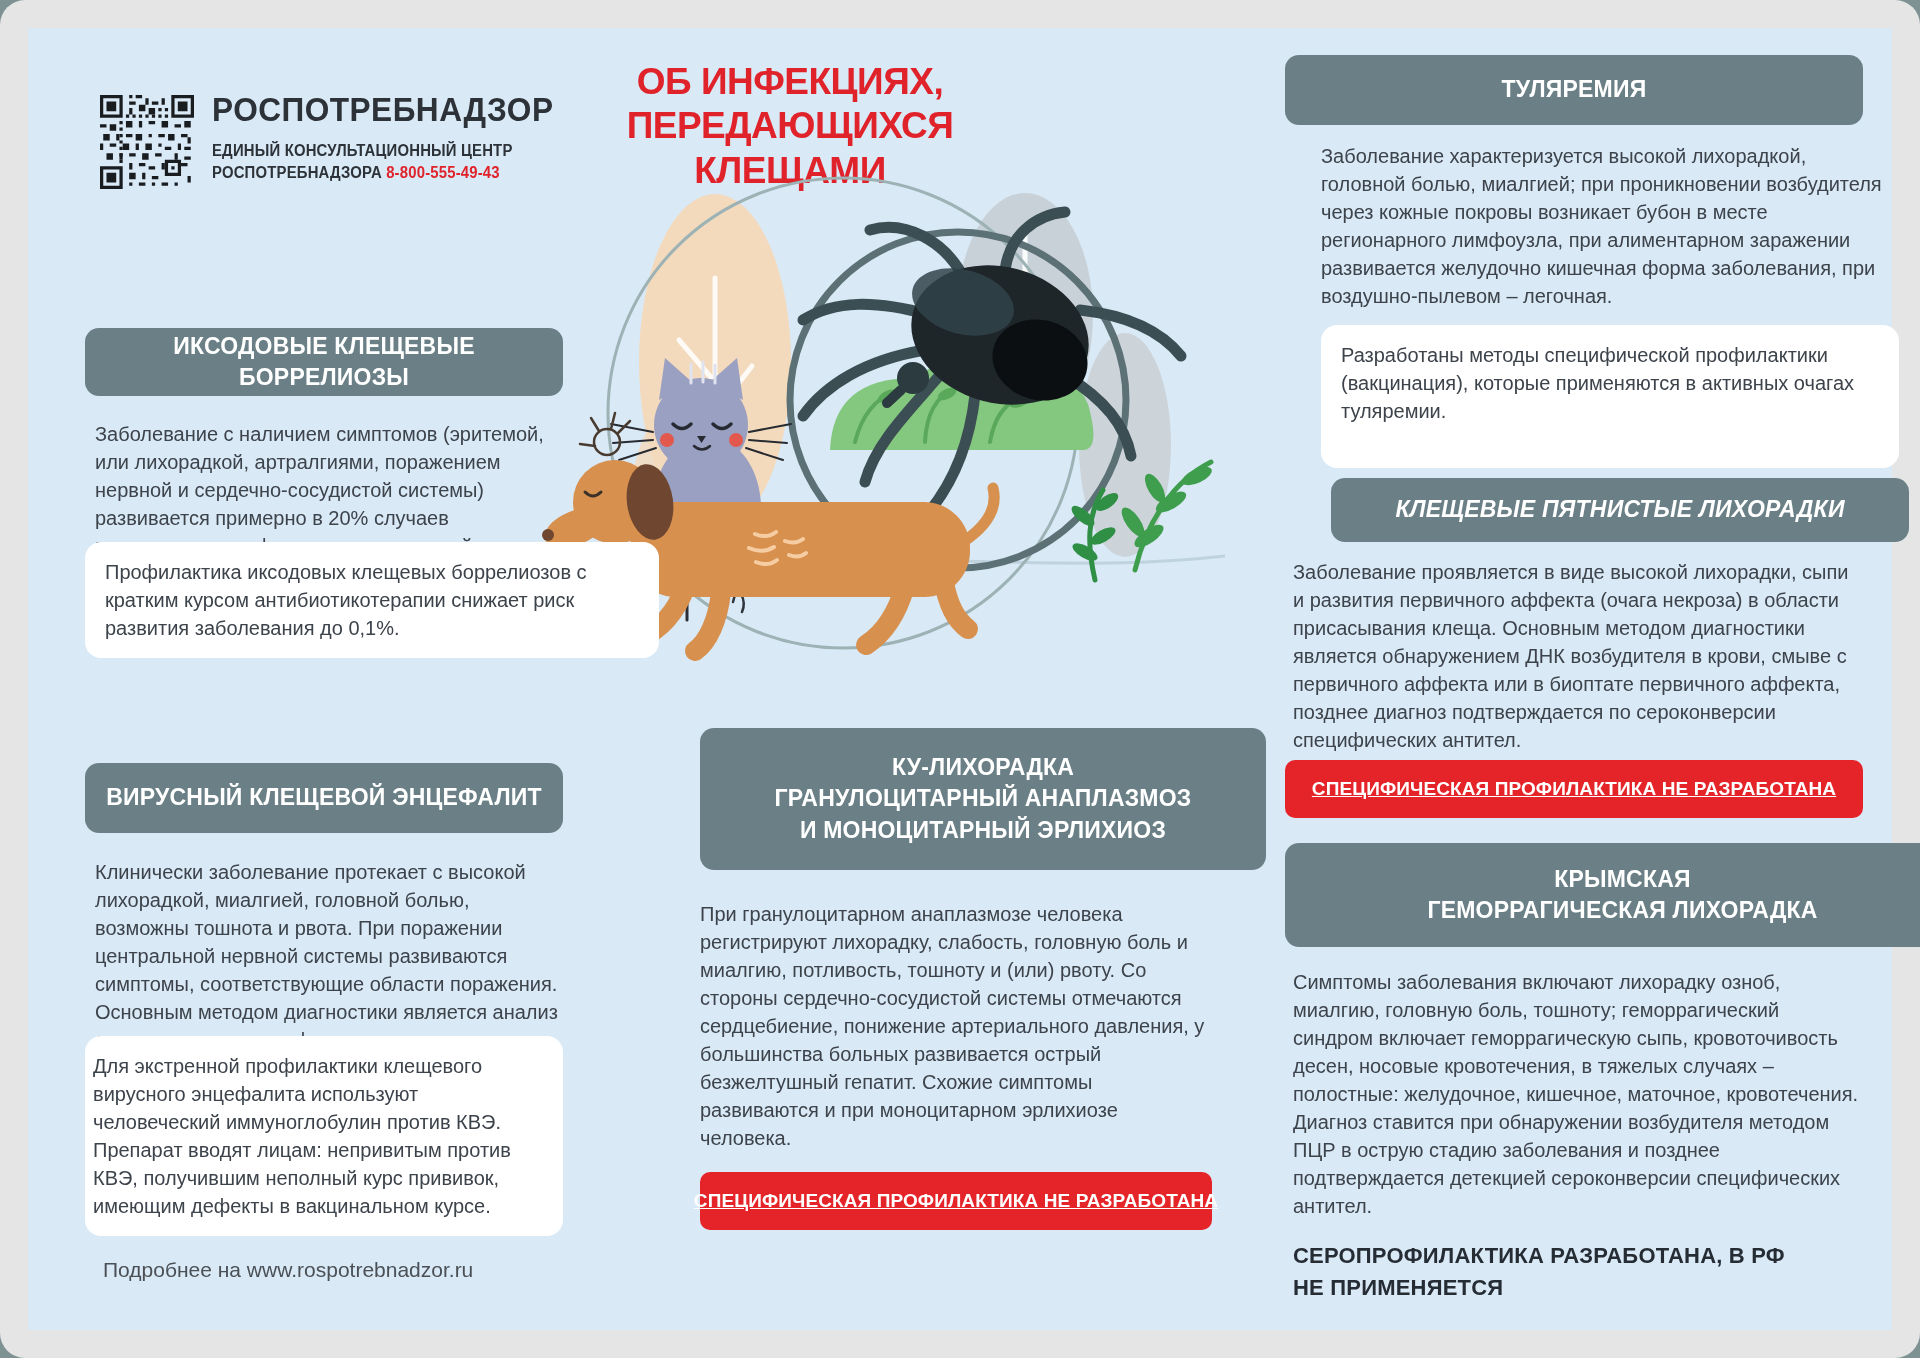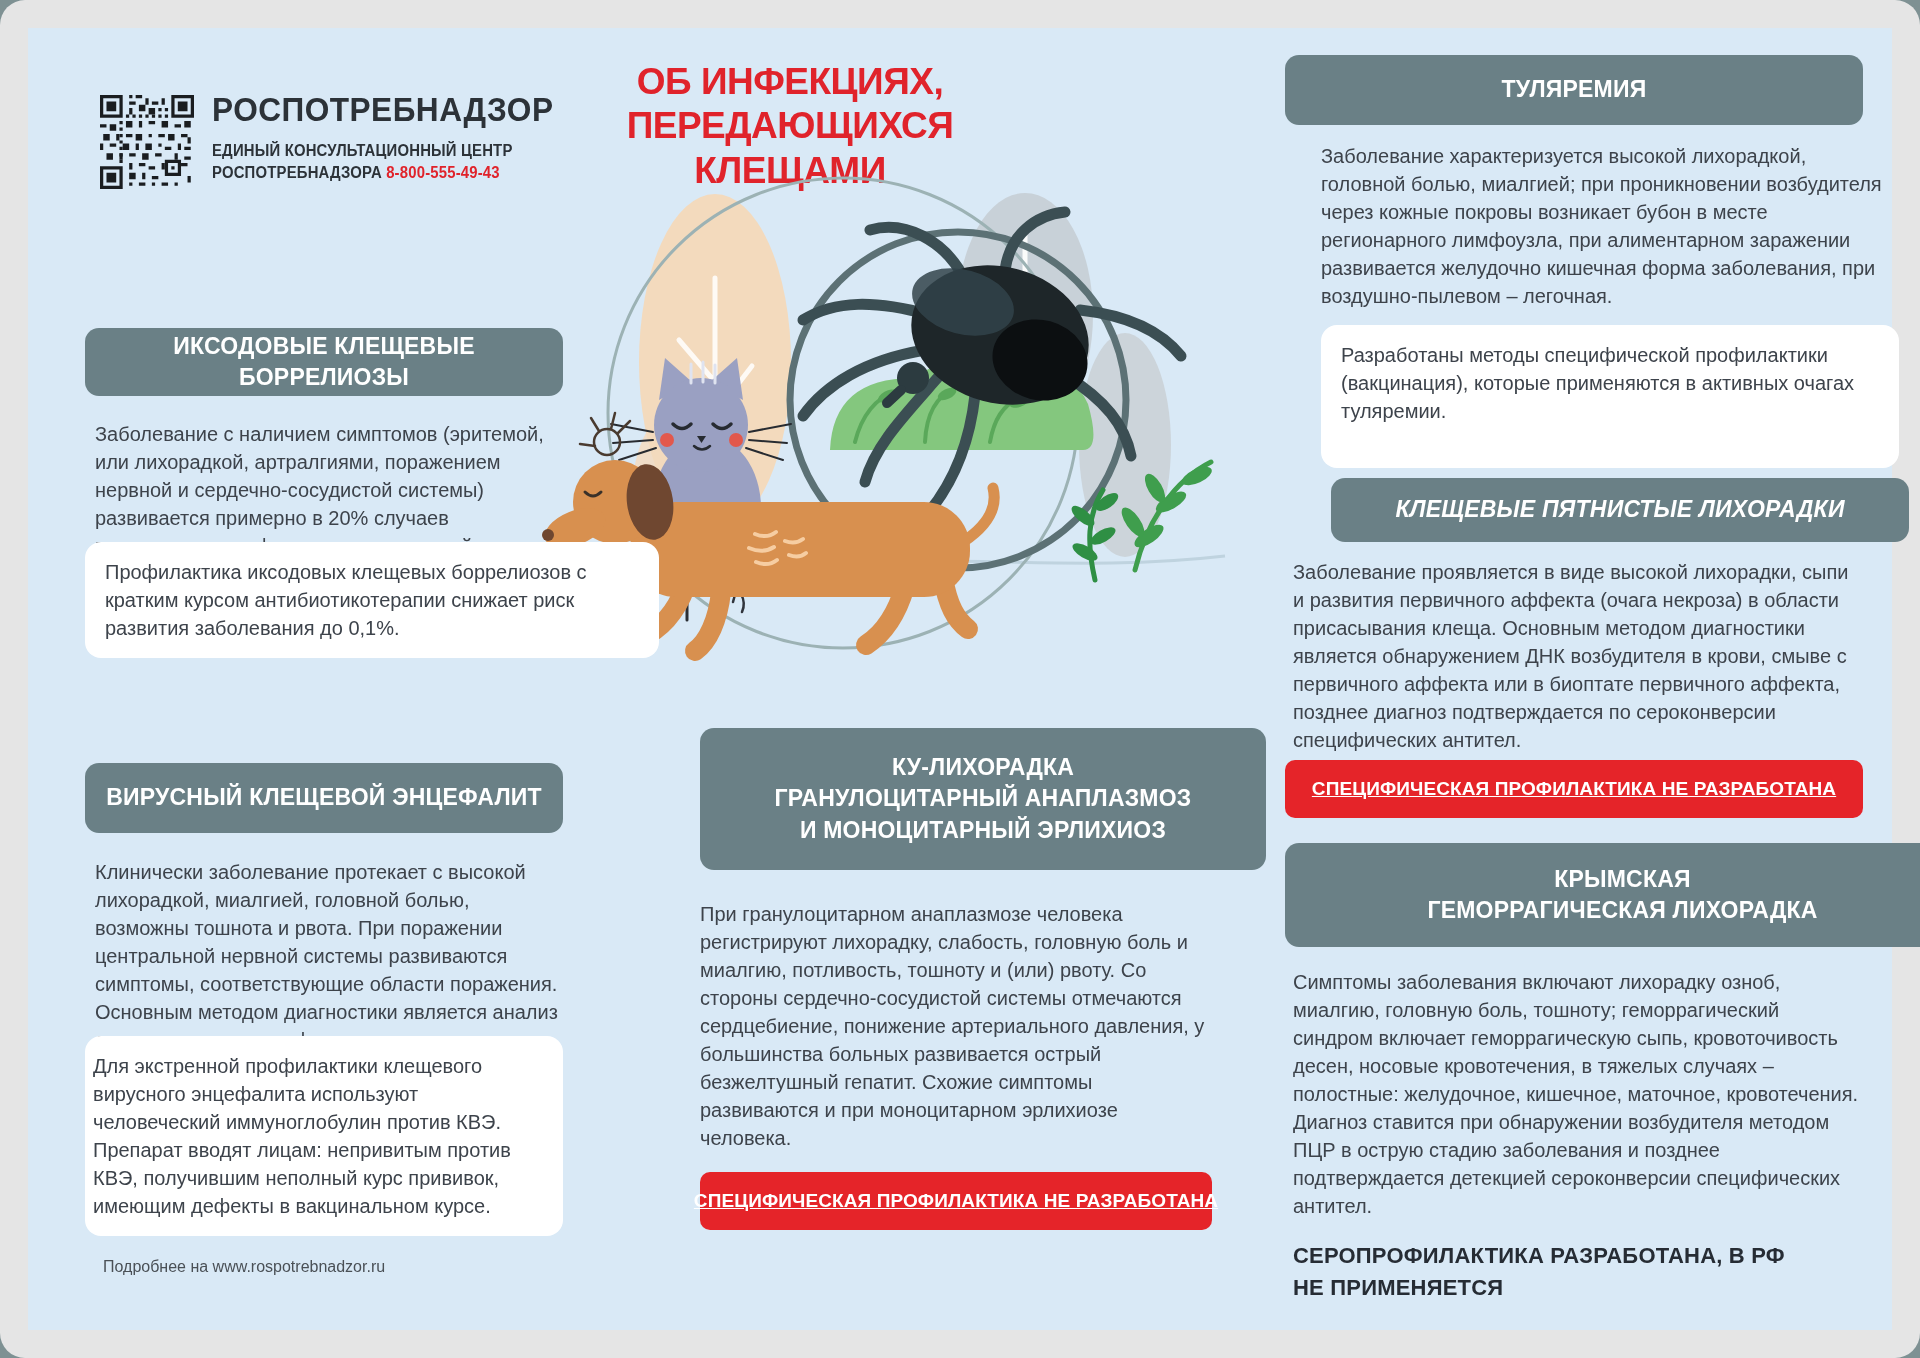--- a/index.html
+++ b/index.html
@@ -39,21 +39,21 @@
   }
   .banner{
     position:absolute;background:#e52429;color:#fff;font-weight:bold;
     border-radius:10px;display:flex;align-items:center;justify-content:center;
     text-align:center;font-size:19px;white-space:nowrap;letter-spacing:.1px;text-decoration:underline;
   }
   .note{
     position:absolute;font-size:22px;font-weight:bold;color:#262c34;
     line-height:1.45;white-space:pre-line;letter-spacing:.2px;
   }
-  .footer-text{position:absolute;left:103px;top:1258px;font-size:16px;color:#4a5056;}
+  .footer-text{position:absolute;left:103px;top:1258px;font-size:21px;color:#4a5056;}
 </style>
 </head>
 <body>
 
 <div class="poster">
   <div class="canvas"></div>
 
   <svg class="abs" style="left:100px;top:92px;" width="94" height="100" viewBox="0 0 29 29">
     <g fill="#1a1d20">
       <path d="M0 0h7v7h-7z"></path>

